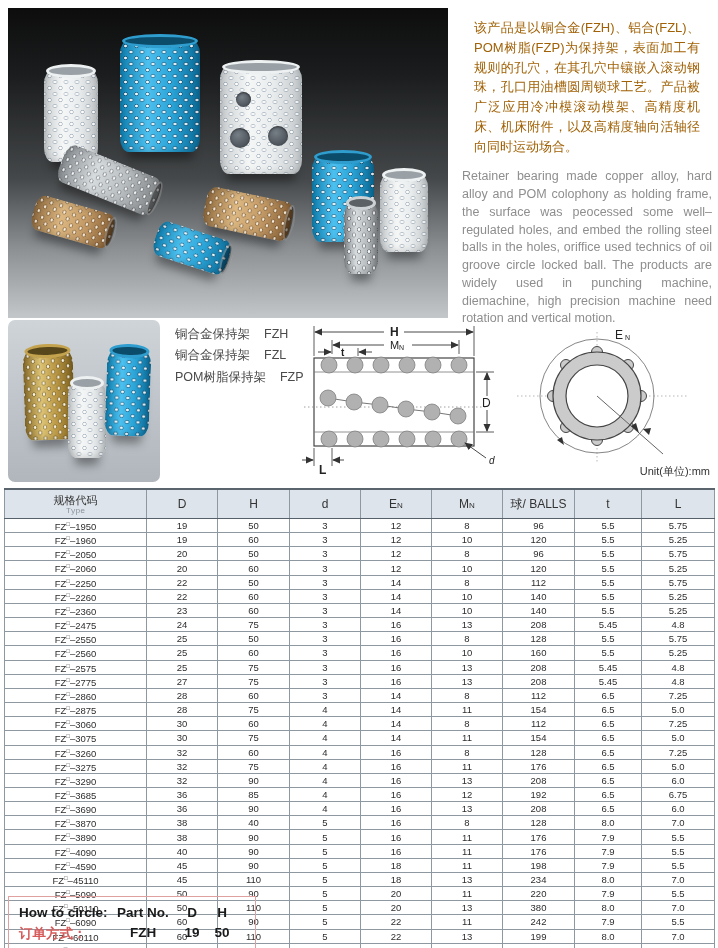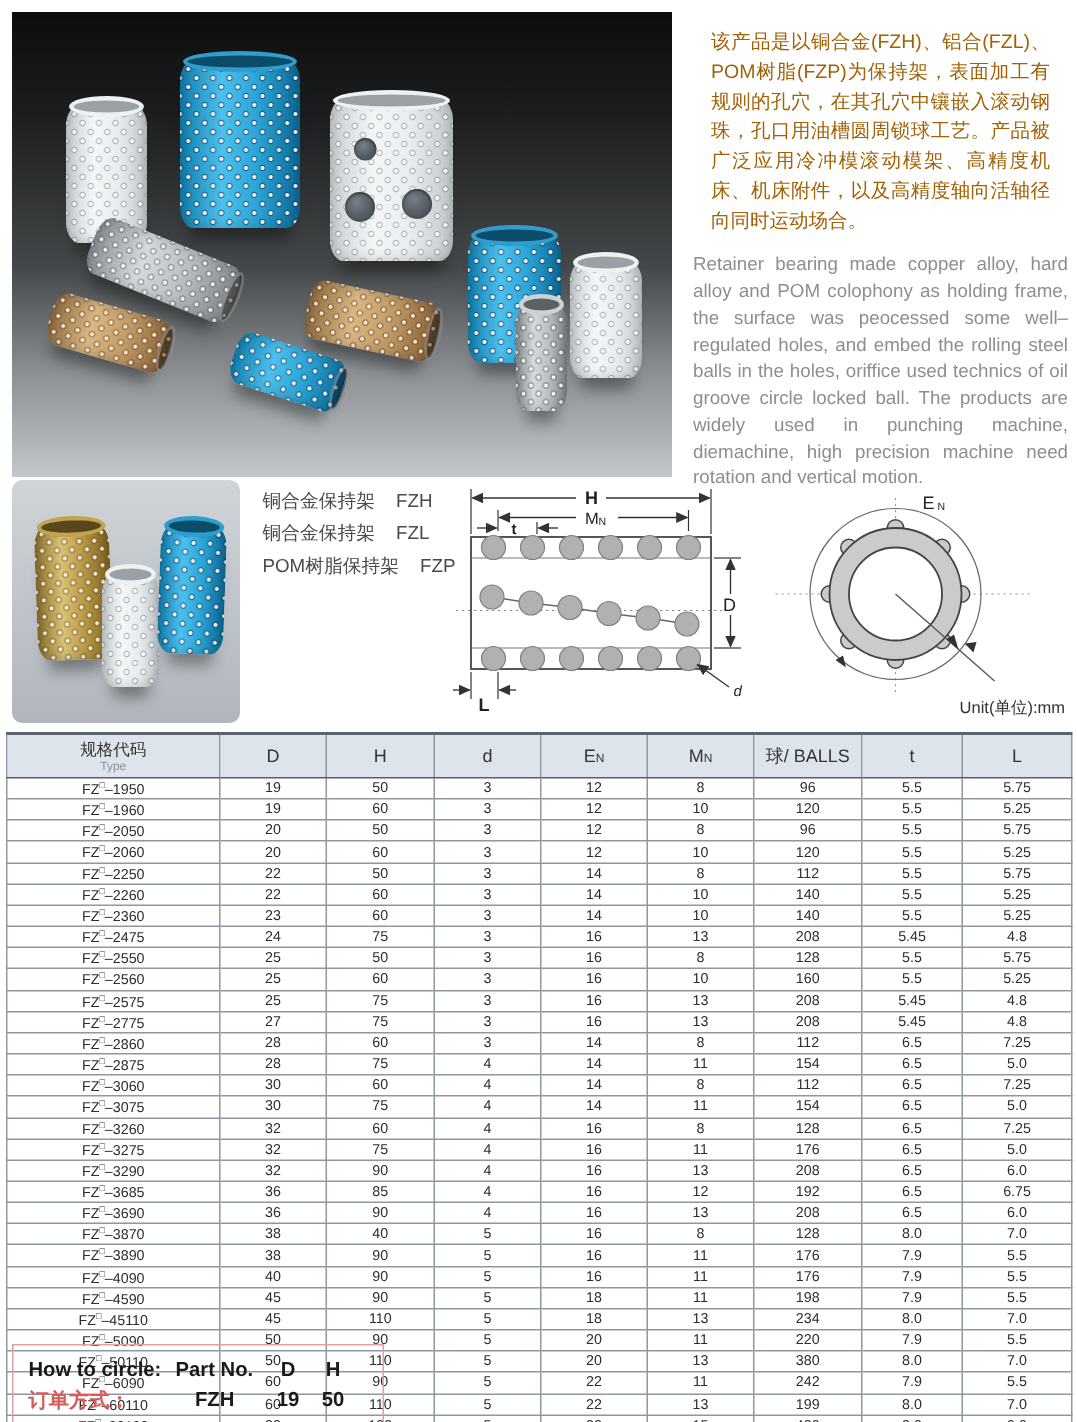--- a/index.html
+++ b/index.html
@@ -69,21 +69,21 @@
   .svg-front{position:absolute;left:505px;top:322px;}
   .unit{position:absolute;left:595px;top:464px;width:115px;font-size:11px;color:#333;text-align:right;}
   svg text{font-family:"Liberation Sans","DejaVu Sans",sans-serif;fill:#222;}
   
   table.spec{position:absolute;left:4px;top:488px;width:710px;border-collapse:collapse;table-layout:fixed;
     border-top:2px solid #5a646d;}
   .spec th,.spec td{border:1px solid #8e98a1;text-align:center;overflow:hidden;white-space:nowrap;padding:0;}
   .spec thead th{background:#dde4eb;height:28px;font-weight:normal;color:#333;font-size:12px;
     border-bottom:1px solid #55606a;}
   .typeh .zh{font-weight:normal;display:block;font-size:11px;line-height:12px;color:#333;}
-  .typeh .en{display:block;font-size:8px;color:#8a929a;line-height:9px;}
+  .typeh .en{display:block;font-size:8px;color:#8a929a;line-height:9px;font-family:Liberation Mono, monospace;}
   .spec td{height:11px;line-height:11px;font-size:9.5px;color:#2d2d2d;}
   .spec tbody tr:last-child td{border-bottom:2px solid #454d54;}
   .ss{font-size:8px;}
   sup.ph{font-size:6px;vertical-align:super;}
   .balls-h{font-size:10.5px;}
   
   .order-box{position:absolute;left:8px;top:896px;width:236px;height:46px;border:1px solid #e0a0a0;
     display:grid;grid-template-columns:98px 60px 30px 30px;align-content:center;row-gap:5px;
     padding:4px 0 4px 10px;box-sizing:content-box;font-weight:bold;font-size:13.5px;color:#1a1a1a;}
   .order-box .zh{color:#d65c5c;}

